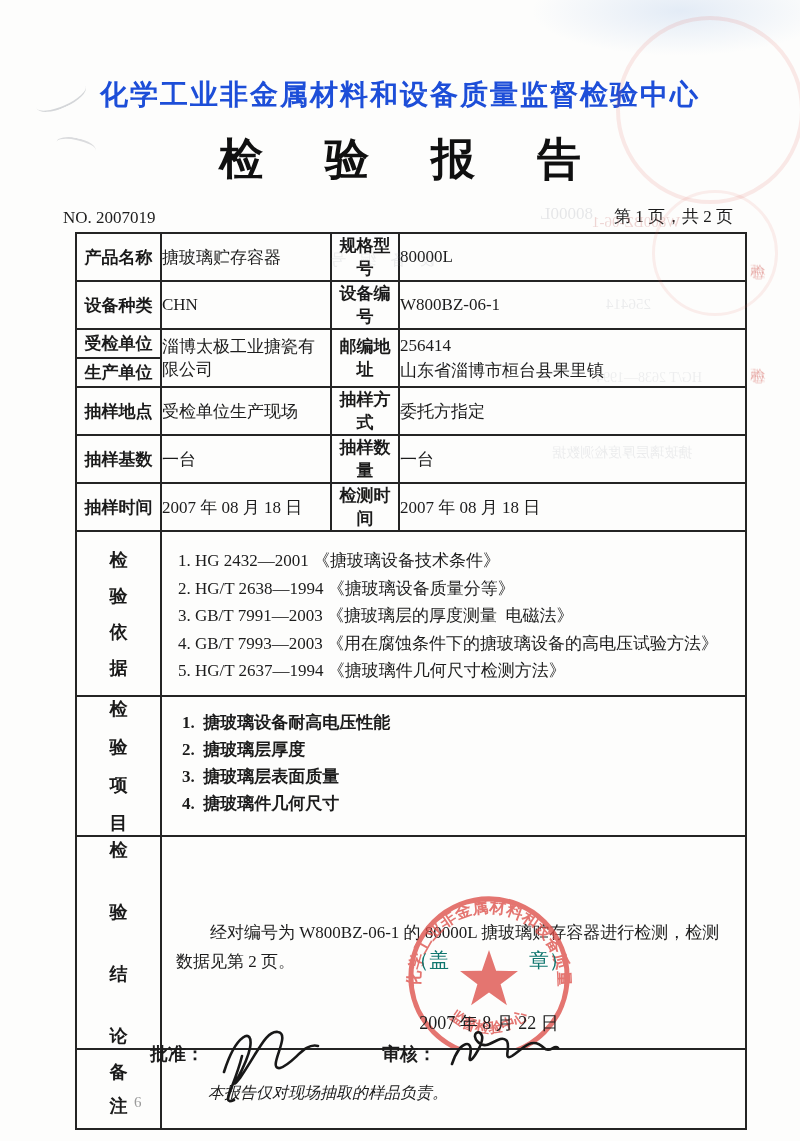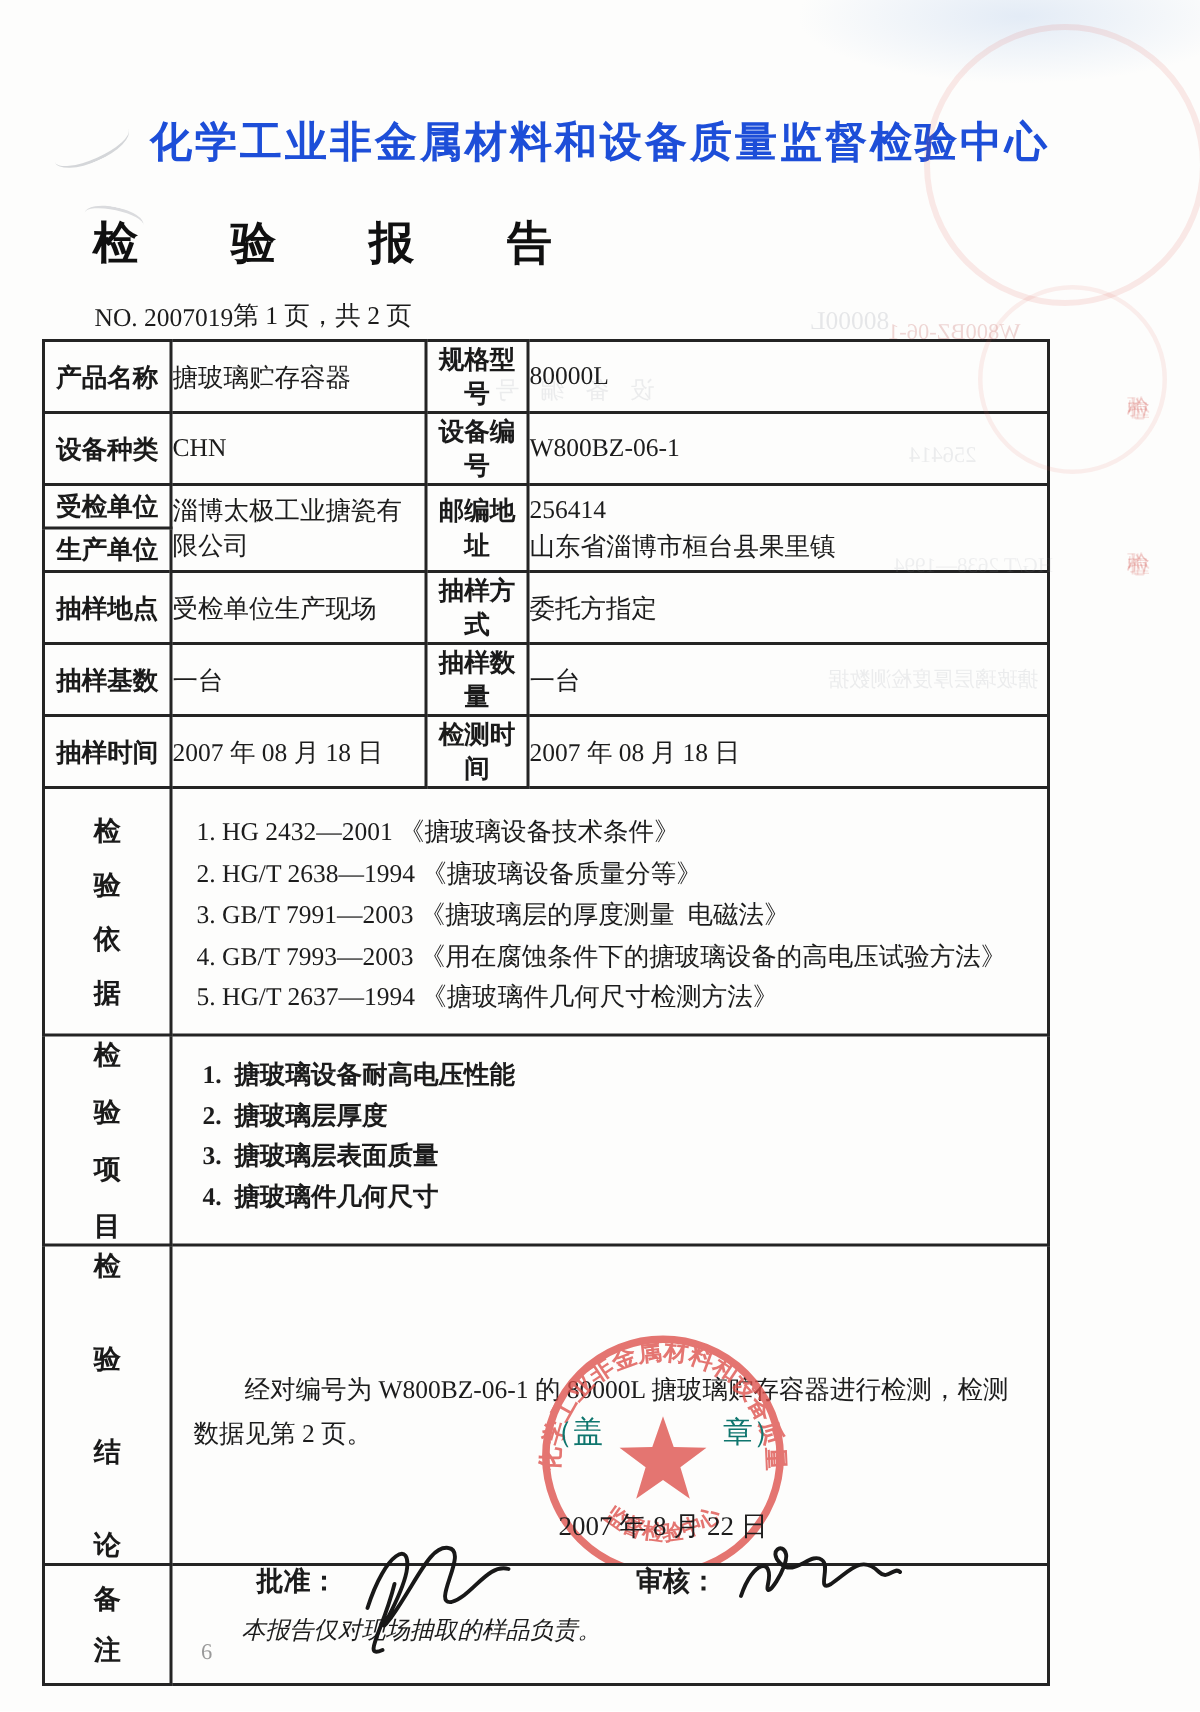--- a/index.html
+++ b/index.html
@@ -28,26 +28,26 @@
   .g4{left:552px; top:444px; font-size:14px; opacity:.15;}
   .g5{left:596px; top:370px; font-size:14px; opacity:.13;}
   .rmark{position:absolute; color:rgba(210,70,65,.17); font-size:15px;
          writing-mode:vertical-rl; text-orientation:upright; font-family:"Liberation Sans",sans-serif;}
   .rm1{left:748px; top:252px;}
   .rm2{left:748px; top:356px;}
   .page-mark{position:absolute; left:134px; top:1094px; font-size:15px; color:#9a9a9a;}
   
   .org-title{padding-top:76px; text-align:center; font-size:28px; font-weight:600;
              letter-spacing:2px; font-family:"Liberation Sans", sans-serif; color:#1d4ed8;}
-  .report-title{margin-top:28px; font-size:30px; font-weight:700;
+  .report-title{margin-top:16px; text-align:center; font-size:44px; font-weight:700;
                 letter-spacing:62px; padding-left:62px; font-family:"Liberation Sans", sans-serif; color:#101010;}
-  .meta{width:670px; margin:16px 0 4px 63px; display:flex; justify-content:flex-start;
+  .meta{width:670px; margin:16px 0 4px 63px; display:flex; justify-content:space-between;
         font-size:17px; align-items:flex-end;}
   
-  table.rpt{margin-left:28px; width:670px; border-collapse:collapse; table-layout:fixed;}
+  table.rpt{margin-left:75px; width:670px; border-collapse:collapse; table-layout:fixed;}
   table.rpt td{border:2px solid #242424; padding:0; vertical-align:middle;
                font-size:17px; overflow:hidden;}
   td.lab{ text-align:center; font-family:"Liberation Sans", sans-serif; font-weight:600;
           color:#1a1a1a; letter-spacing:0px;}
   td.val{ padding:1px 8px 0 10px; font-family:"Liberation Serif", serif;}
   .rh30{height:30px}.rh29{height:29px}.rh31{height:31px}.rh38{height:38px}
   .rh165{height:165px}.rh117{height:117px}.rh213{height:213px}.rh80{height:80px}
   .two-line{line-height:25px;}
   .vstack{display:inline-flex; flex-direction:column; align-items:center;
           font-family:"Liberation Sans", sans-serif; font-weight:600; font-size:18px;}
@@ -65,21 +65,21 @@
   .seal-date{position:absolute; left:-86px; top:118px; width:340px; text-align:center;
              font-size:18px; color:#1d1d1d; z-index:3;}
   
   td.remark-cell{vertical-align:top;}
   .remark-text{padding:8px 10px 0 14px; text-indent:2em; font-size:16px;font-style:italic;}
   
   .sig-row{position:absolute; left:150px; top:1016px; width:600px; display:flex;
            align-items:flex-start;}
   .sig-group{display:flex; align-items:flex-start;}
   .sig-label{font-family:"Liberation Sans", sans-serif; font-weight:600; font-size:18px;
-             margin-top:26px; white-space:nowrap;margin-left:21px;}
+             margin-top:26px; white-space:nowrap;}
   .sig-group svg{margin:0 4px;}
   .sg2{margin-left:40px;} .sg3{margin-left:34px;}
 </style>
 </head>
 <body>
 
 <div class="sheet">
 
   <div class="sky"></div>
   <div class="ring1"></div>

